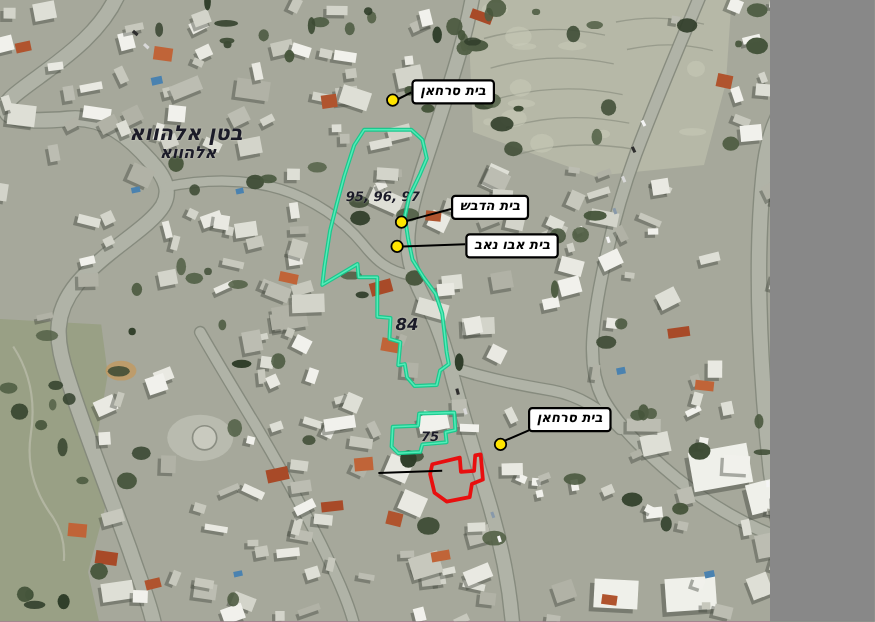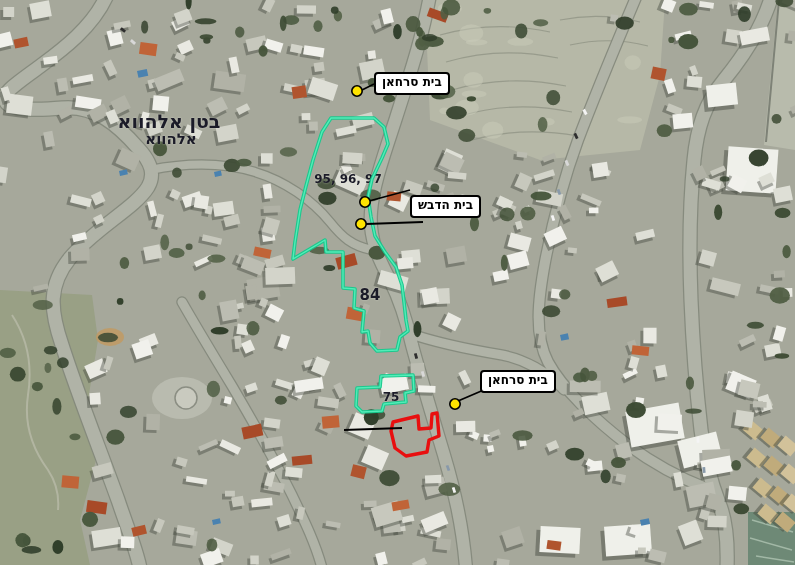--- a/index.html
+++ b/index.html
@@ -1,18 +1,18 @@
 <!DOCTYPE html>
 <html lang="he"><head>
 <meta charset="utf-8">
 <style>
   html,body{margin:0;padding:0;background:#888;}
   .stage{
-    position:relative;width:795px;height:565px;overflow:hidden;
-    background:#ec4899;font-family:"DejaVu Sans",sans-serif;
+    position:relative;width:700px;height:565px;overflow:hidden;
+    background:#ec4899;font-family:"DejaVu Sans",sans-serif;font-style:italic;
   }
   .stage svg{position:absolute;left:0;top:0;}
   .callout{
     position:absolute;z-index:30;background:#fff;border:2px solid #000;border-radius:4px;
     padding:1px 6px 2px;font-weight:bold;font-size:12px;line-height:1.3;color:#000;
     white-space:nowrap;direction:rtl;text-align:center;
   }
   .callout .ln{display:block;}
   .callout .ln.ltr{direction:ltr;}
   .maptext{
@@ -1442,22 +1442,25 @@
       <polyline points="423,222 366,224" fill="none" stroke="#000000" stroke-width="1.8"></polyline>
       <circle cx="361" cy="224" r="5.2" fill="#ffe400" stroke="#000000" stroke-width="1.6"></circle>
       <polyline points="486,389 458,401" fill="none" stroke="#000000" stroke-width="1.8"></polyline>
       <circle cx="455" cy="404" r="5.2" fill="#ffe400" stroke="#000000" stroke-width="1.6"></circle>
       <polyline points="344,430 402,428" fill="none" stroke="#000000" stroke-width="1.8"></polyline>
     </svg>
 
   <div class="callout" id="cb0" style="left: 374px; top: 72px;">
       <span class="ln">בית סרחאן</span>
     </div>
-  <div class="callout" id="cb1" style="left: 410px; top: 195px;">
+  <div class="callout" id="cb1" style="left: 410px; top: 177px;">
       <span class="ln">בית הדבש</span>
+    </div>
+  <div class="callout" id="cb2" style="left: 423px; top: 212px;">
+      <span class="ln">בית אבו נאב</span>
     </div>
   <div class="callout" id="cb3" style="left: 480px; top: 370px;">
       <span class="ln">בית סרחאן</span>
     </div>
 
   <div class="maptext" id="mt0" dir="rtl" style="left: 169px; top: 121px; font-size: 19px;">בטן אלהווא</div>
   <div class="maptext" id="mt1" dir="rtl" style="left: 171px; top: 139px; font-size: 15px;">אלהווא</div>
   <div class="maptext" id="mt2" style="left: 348px; top: 179px; font-size: 12px;">95, 96, 97</div>
   <div class="maptext" id="mt3" style="left: 370px; top: 295px; font-size: 15px;">84</div>
   <div class="maptext" id="mt4" style="left: 391px; top: 397px; font-size: 12px;">75</div>

